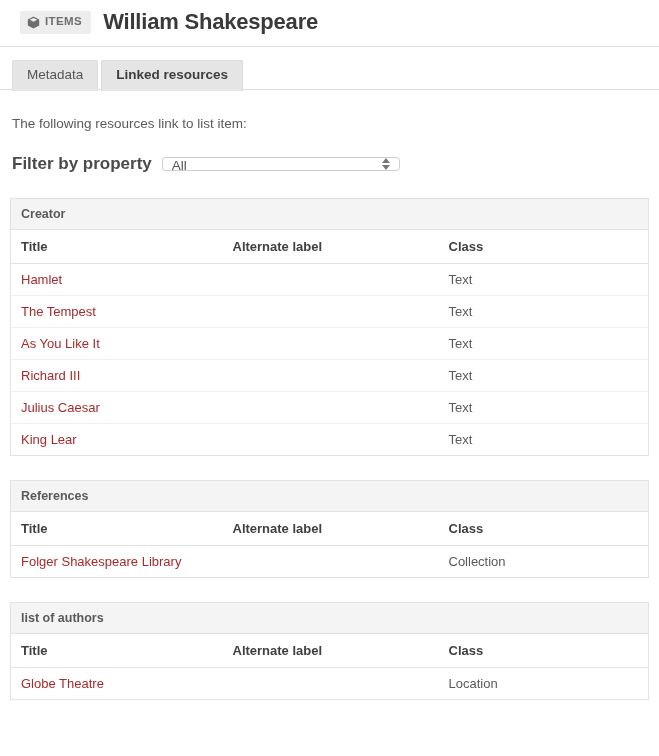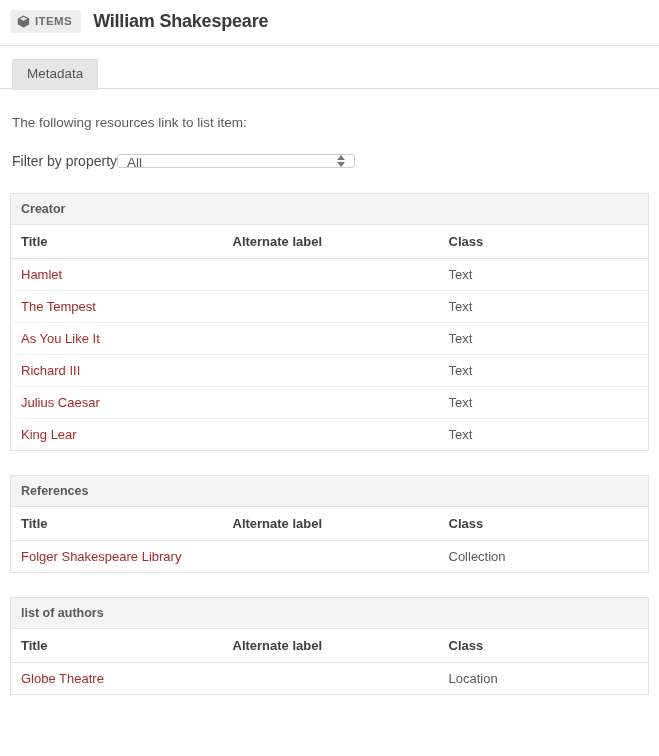--- a/index.html
+++ b/index.html
@@ -10,42 +10,42 @@
     font-family: "Liberation Sans", sans-serif;
     color: #4a4a4a;
     -webkit-font-smoothing: antialiased;
   }
   #page { position: relative; width: 659px; height: 756px; overflow: hidden; }
 
   
   .page-header {
     display: flex;
     align-items: center;
-    padding: 10px 0 12px 10px;
+    padding: 10px 0 12px 20px;
     border-bottom: 1px solid #e0e0e0;
   }
   .resource-badge {
     display: inline-flex;
     align-items: center;
     gap: 5px;
     background: #ededed;
     color: #6e6e6e;
     padding: 5px 9px 5px 7px;
     border-radius: 2px;
     font-size: 11.5px;
     font-weight: bold;
     letter-spacing: 0.4px;
     text-transform: uppercase;
     line-height: 1;
   }
   .resource-badge svg { display: block; }
   .page-title {
     margin: 0;
     padding-left: 12px;
-    font-size: 18px;
+    font-size: 22px;
     font-weight: bold;
     color: #3a3a3a;
     letter-spacing: -0.2px;
     line-height: 1.1;
   }
 
   
   .tab-strip {
     display: flex;
     align-items: flex-end;
@@ -82,23 +82,24 @@
     color: #5a5a5a;
     margin: 26px 0 0 2px;
   }
 
   .filter-row {
     display: flex;
     align-items: center;
     margin: 23px 0 0 2px;
   }
   .filter-label {
-    font-size: 14px;
-    font-weight: normal;
+    font-size: 17px;
+    font-weight: bold;
     color: #4a4a4a;
+    margin-right: 10px;
     white-space: nowrap;
   }
   .select-wrap {
     position: relative;
     width: 238px;
     height: 14px;
     border: 1px solid #cfcfcf;
     border-radius: 3px;
     background: #ffffff;
     display: flex;
@@ -182,20 +183,21 @@
           <path fill="#ededed" d="M8 2.4 L12.6 4.7 L8 7.1 L3.4 4.7 Z"></path>
         </svg>
       </span>
       <span>ITEMS</span>
     </span>
     <h1 class="page-title">William Shakespeare</h1>
   </div>
 
   <div class="tab-strip">
     <div class="tab">Metadata</div>
+    <div class="tab active">Linked resources</div>
   </div>
 
   <div class="content">
 
     <p class="intro">The following resources link to list item:</p>
 
     <div class="filter-row">
       <span class="filter-label">Filter by property</span>
       <div class="select-wrap">
         <span class="select-value">All</span>

